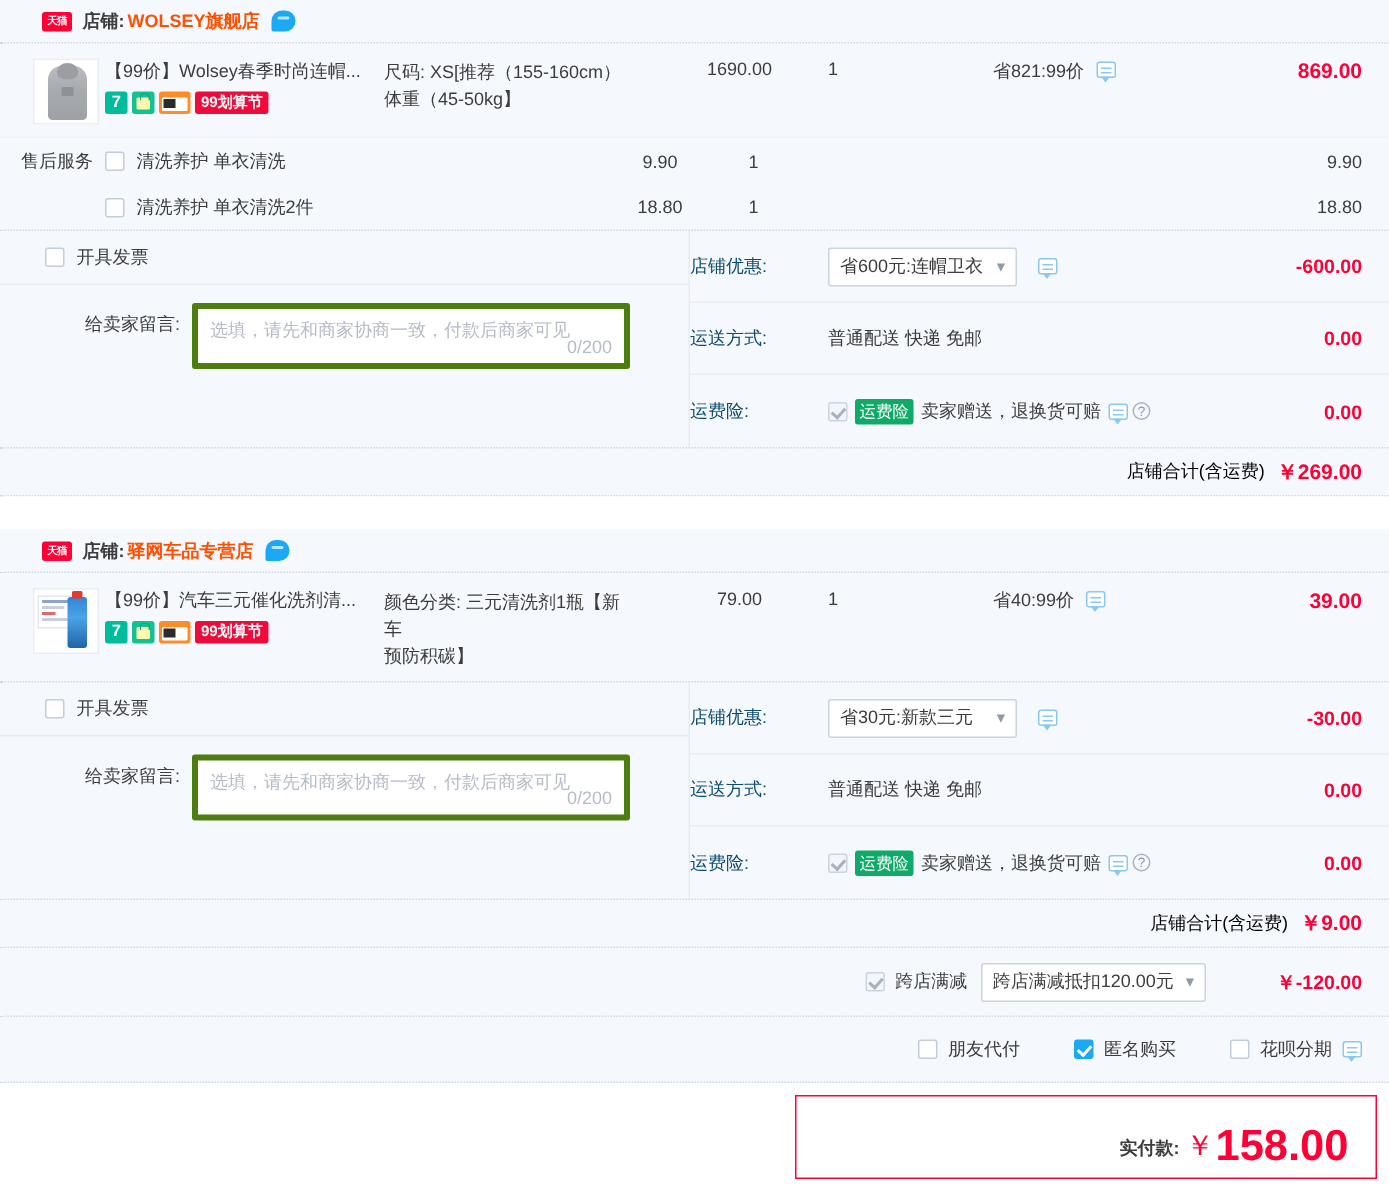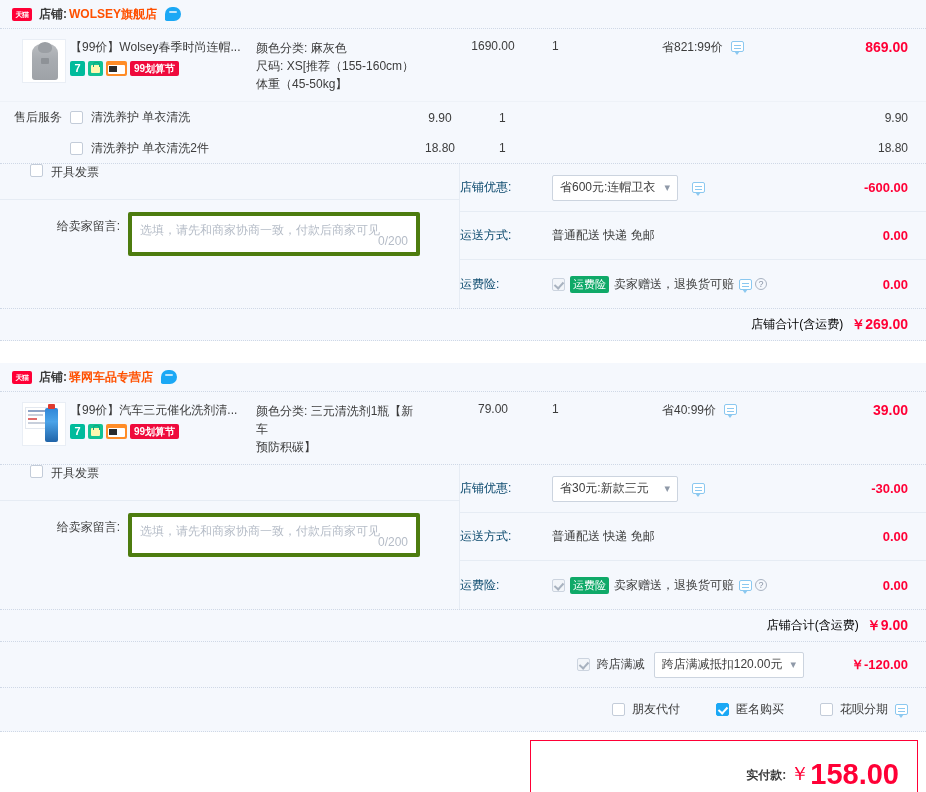--- a/index.html
+++ b/index.html
@@ -12,21 +12,21 @@
     color: #3c3c3c;
     overflow: hidden;
   }
   .page { width: 926px; height: 792px; position: relative; background:#fff; }
 
   
   .shop-block { background: #f5f8fd; }
   .shop-header {
     height: 29px;
     display: flex; align-items: center;
-    padding-left: 12px;
+    padding-left: 28px;
     background: #f5f8fd;
     border-bottom: 1px dotted #cfd8e6;
   }
   .tmall-badge {
     display:inline-block; width:20px; height:13px;
     background:#ff0036; border-radius:2px; color:#fff;
     font-size:7px; line-height:13px; text-align:center;
     letter-spacing:-0.5px; margin-right:7px; font-weight:bold;
   }
   .shop-label { color:#3c3c3c; font-weight:bold; font-size:12px; }
@@ -150,21 +150,21 @@
   }
   .svc-name{ margin-left:8px; width:286px; }
 
   .svc-sep{ border-bottom:1px dotted #cfd8e6; }
 
   
   .two-col{ display:flex; border-bottom:1px dotted #cfd8e6; }
   .left-col{ width:460px; border-right:1px solid #e6ecf4; }
   .right-col{ flex:1; }
 
-  .invoice-row{ height:36px; display:flex; padding-left:30px; border-bottom:1px solid #e6ecf4;}
+  .invoice-row{ height:36px; display:flex; align-items:center; padding-left:30px; border-bottom:1px solid #e6ecf4;}
   .invoice-row span{ margin-left:8px; }
 
   .msg-row{ padding:12px 0 14px 0; display:flex;margin-left:34px; }
   .msg-lab{ width:94px; text-align:right; padding-right:8px; padding-top:6px; color:#3c3c3c;}
   .msg-box{
     width:292px; height:44px; border:4px solid #4d7c0f; background:#fff;
     position:relative; border-radius:2px;
   }
   .msg-ph{ position:absolute; left:8px; top:6px; color:#b5bcc7; font-size:12px;}
   .msg-cnt{ position:absolute; right:8px; bottom:4px; color:#b5bcc7; font-size:12px;}
@@ -243,21 +243,20 @@
       <div class="prod-main">
         <div class="prod-title">【99价】Wolsey春季时尚连帽...</div>
         <div class="tags">
           <div class="tag7">7</div>
           <div class="tagbag"></div>
           <div class="tagcard"></div>
           <div class="tag99">99划算节</div>
         </div>
       </div>
       <div class="prod-sku">
-        <div>颜色分类: 麻灰色</div>
         <div>尺码: XS[推荐（155-160cm）</div>
         <div>体重（45-50kg】</div>
       </div>
       <div class="col-price">1690.00</div>
       <div class="col-qty">1</div>
       <div class="col-promo">
         <span>省821:99价</span>
         <span class="msg-bubble"><i></i></span>
       </div>
       <div class="col-total">869.00</div>

